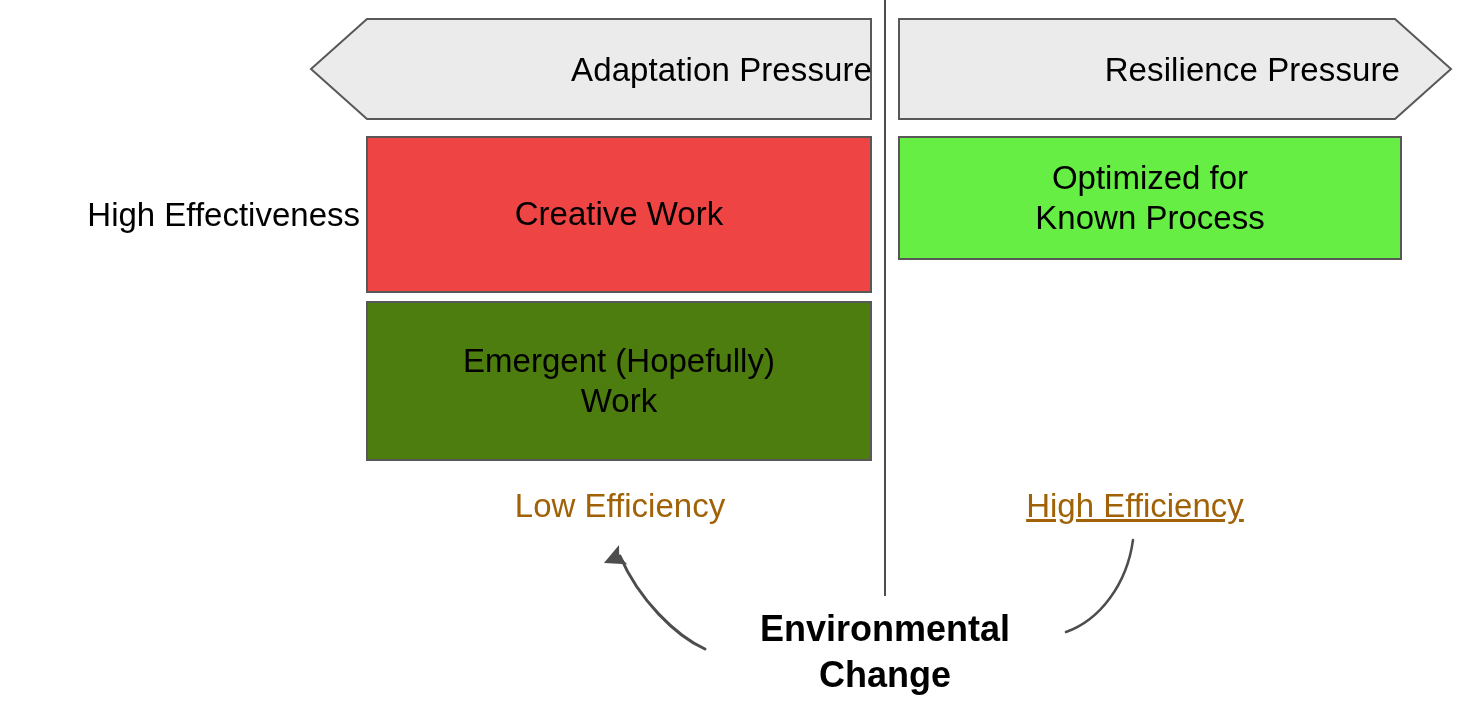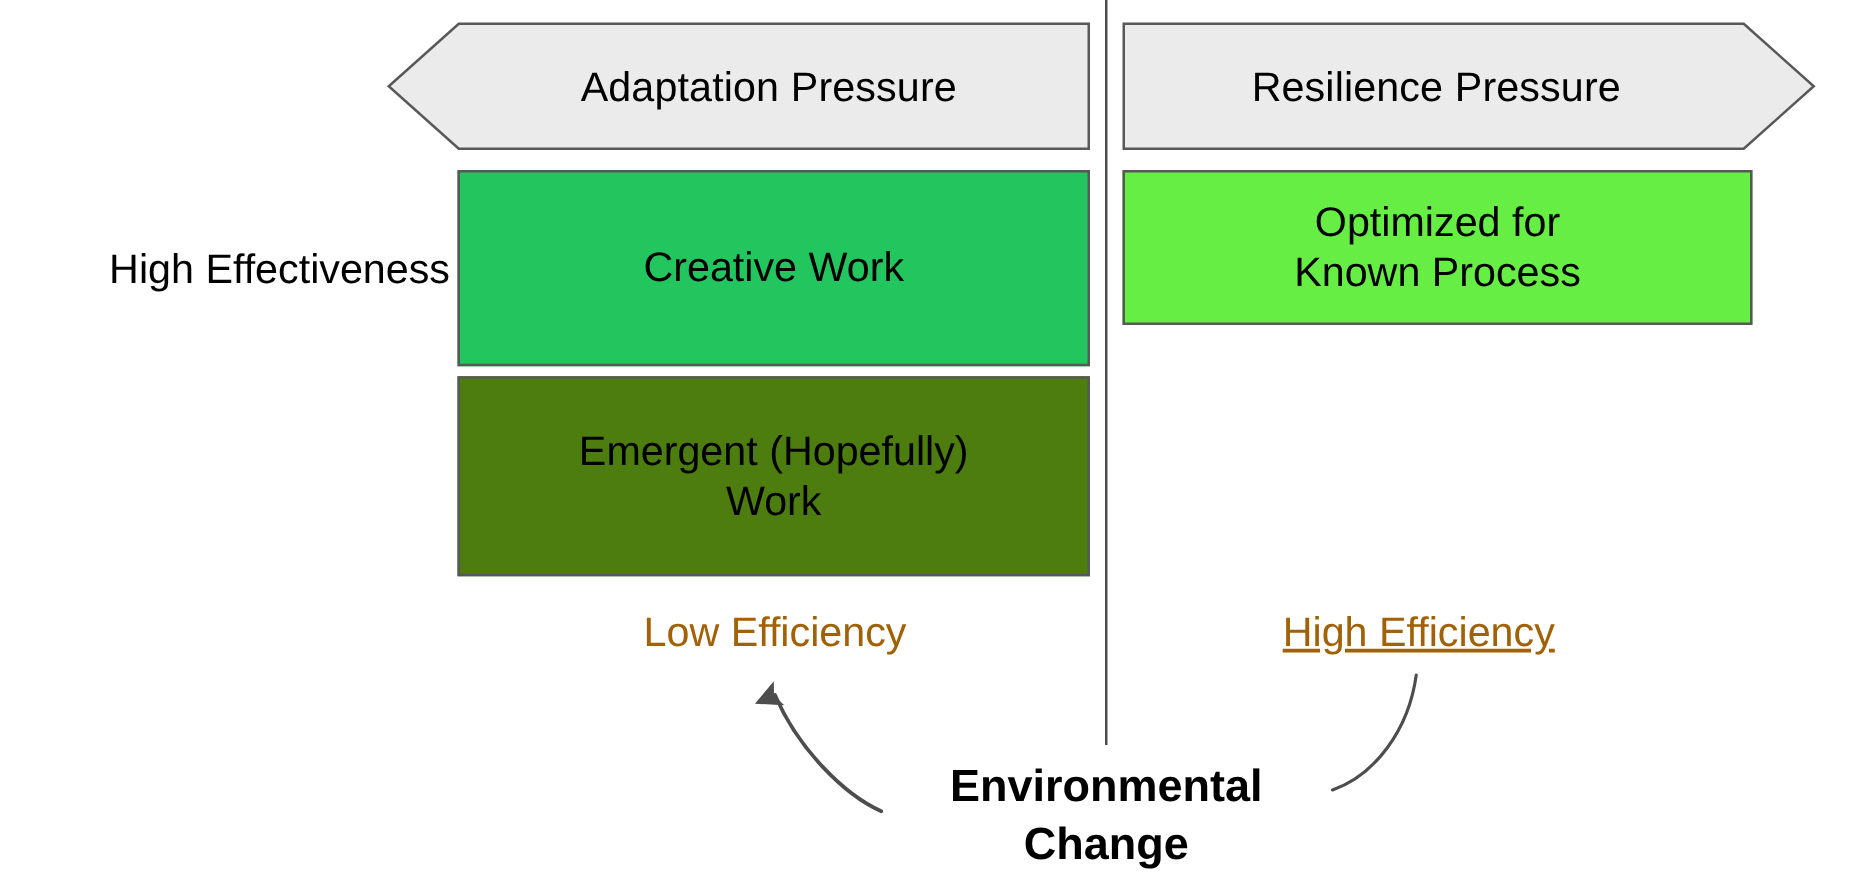--- a/index.html
+++ b/index.html
@@ -36,20 +36,21 @@
   }
   .banner svg {
     position: absolute;
     left: 0;
     top: 0;
     overflow: visible;
   }
   .banner .banner-label {
     position: relative;
     z-index: 2;
+    text-align: right;
   }
 
   
   .qbox {
     position: absolute;
     box-sizing: border-box;
     border: 2px solid #585858;
     display: flex;
     align-items: center;
     justify-content: center;
@@ -123,21 +124,21 @@
     <div class="banner-label" style="padding-left:48px;">Adaptation Pressure</div>
   </div>
 
   <div class="banner" style="left:898px; top:18px; width:554px; height:102px;">
     <svg width="554" height="102" viewBox="0 0 554 102">
       <polygon points="1,1 497,1 553,51 497,101 1,101" fill="#ebebeb" stroke="#585858" stroke-width="2" stroke-linejoin="miter"></polygon>
     </svg>
     <div class="banner-label" style="padding-right:52px;">Resilience Pressure</div>
   </div>
 
-  <div class="qbox" style="left:366px; top:136px; width:506px; height:157px; background:#22c55e;">
+  <div class="qbox" style="left:366px; top:136px; width:506px; height:157px; background:#ef4444;">
     <div class="qbox-label">Creative Work</div>
   </div>
 
   <div class="qbox" style="left:898px; top:136px; width:504px; height:124px; background:#66ee44;">
     <div class="qbox-label">Optimized for
 Known Process</div>
   </div>
 
   <div class="qbox" style="left:366px; top:301px; width:506px; height:160px; background:#4d7c0f;">
     <div class="qbox-label">Emergent (Hopefully)

